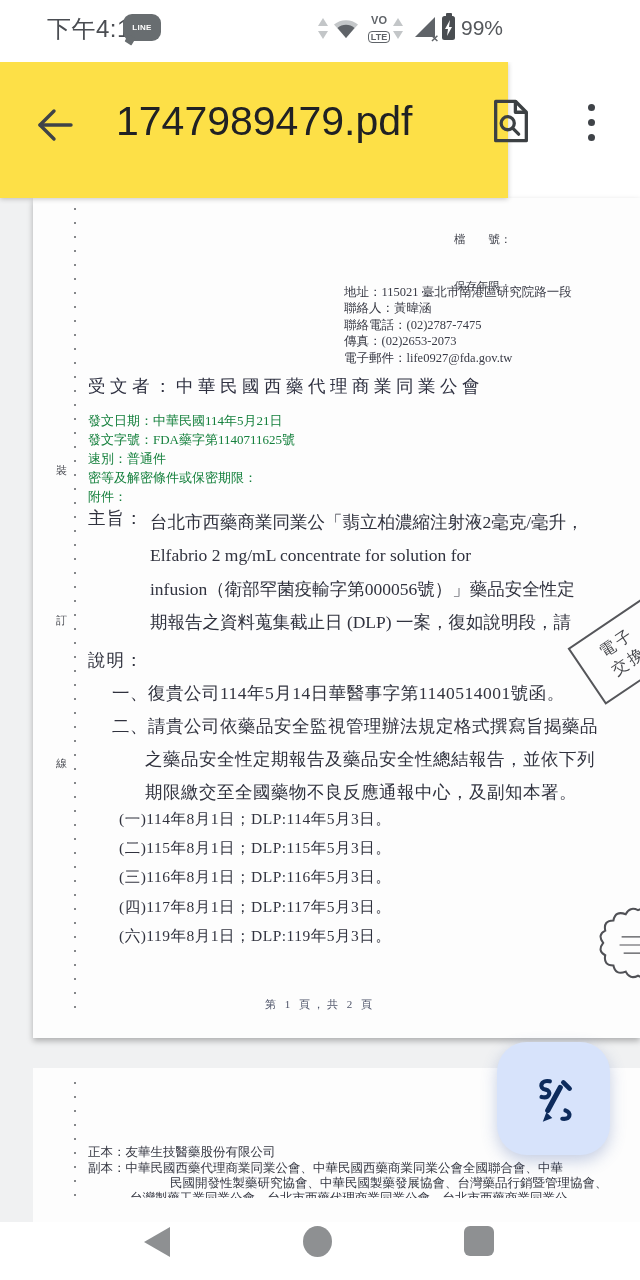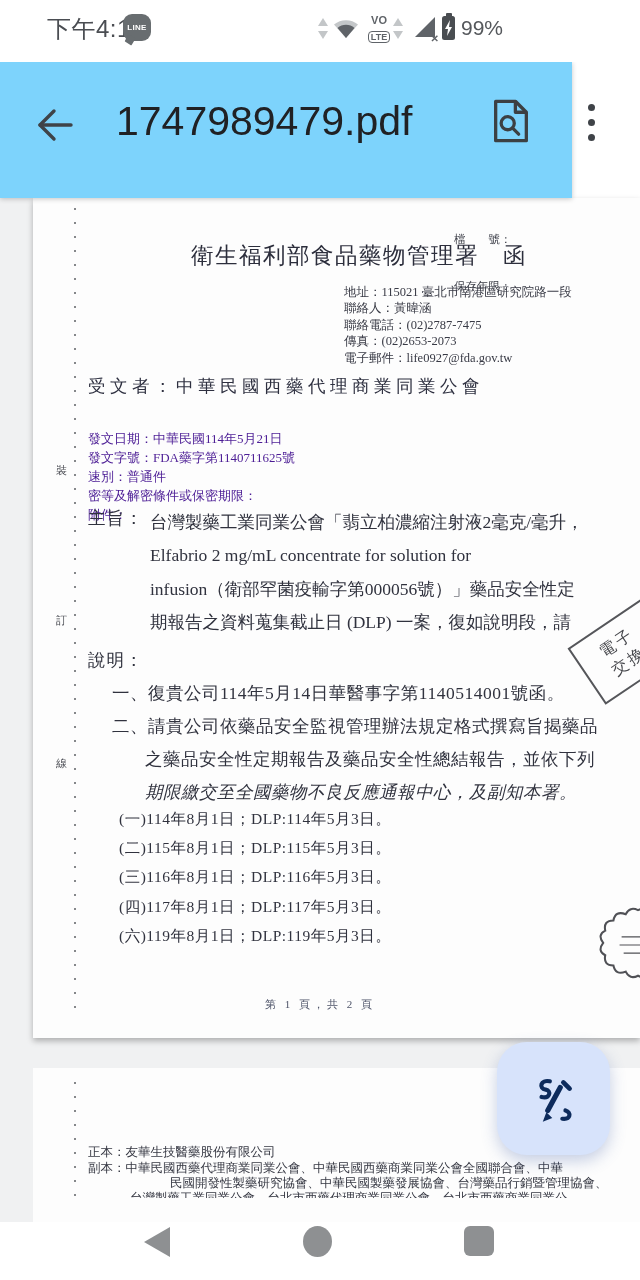--- a/index.html
+++ b/index.html
@@ -2,39 +2,39 @@
 <html><head>
 <meta charset="utf-8">
 <style>
   html,body{margin:0;padding:0;}
   body{font-family:"Liberation Sans",sans-serif;}
   .screen{position:relative;width:640px;height:1280px;background:#ffffff;overflow:hidden;}
 
   
   .statusbar{position:absolute;left:0;top:0;width:640px;height:62px;background:#ffffff;z-index:20;}
   .time{position:absolute;left:27px;top:13px;font-size:24px;font-weight:400;color:#4a4d52;letter-spacing:0.5px;margin-left:20px;}
-  .line-badge{position:absolute;left:123px;top:14px;width:28px;height:27px;background:#686d70;border-radius:9px;color:#fff;
+  .line-badge{position:absolute;left:123px;top:14px;width:38px;height:27px;background:#686d70;border-radius:9px;color:#fff;
     font-size:8px;font-weight:bold;display:flex;align-items:center;justify-content:center;letter-spacing:0.3px;}
   .line-badge::after{content:"";position:absolute;left:3px;bottom:-3px;width:8px;height:8px;background:#686d70;
     transform:rotate(32deg);border-radius:1px;}
   .updown{position:absolute;width:10px;height:26px;top:18px;}
   .updown .up{width:0;height:0;border-left:5px solid transparent;border-right:5px solid transparent;border-bottom:8px solid #c3c6c8;margin-bottom:5px;}
   .updown .dn{width:0;height:0;border-left:5px solid transparent;border-right:5px solid transparent;border-top:8px solid #c3c6c8;}
   .wifi{position:absolute;left:333px;top:18px;}
   .volte{position:absolute;left:364px;top:15px;width:30px;text-align:center;color:#5f6368;}
   .volte .vo{font-size:11px;font-weight:bold;line-height:11px;}
   .volte .lte{font-size:9px;font-weight:bold;border:1.5px solid #5f6368;border-radius:4px;padding:0 2px;line-height:10px;display:inline-block;margin-top:1px;}
   .signal{position:absolute;left:414px;top:17px;}
   .signal .x{position:absolute;right:-2px;bottom:-2px;font-size:10px;font-weight:bold;color:#5f6368;}
   .battery{position:absolute;left:442px;top:16px;width:13px;height:24px;background:#494d51;border-radius:2.5px;}
   .battery::before{content:"";position:absolute;left:3.5px;top:-3px;width:6px;height:3px;background:#494d51;border-radius:1px 1px 0 0;}
   .pct{position:absolute;left:461px;top:16px;font-size:21px;color:#55585c;}
 
   
-  .appbar{position:absolute;left:0;top:62px;width:572px;height:136px;background:#7dd3fc;z-index:15;box-shadow:0 1px 5px rgba(0,0,0,.22);}
+  .appbar{position:absolute;left:0;top:62px;width:508px;height:136px;background:#fde047;z-index:15;box-shadow:0 1px 5px rgba(0,0,0,.22);}
   .back-btn{position:absolute;left:34px;top:42px;width:44px;height:44px;}
   .doc-title{position:absolute;left:116px;top:36px;font-size:41px;color:#202124;letter-spacing:0px;}
   .find-btn{position:absolute;left:490px;top:36px;width:44px;height:46px;}
   .menu-btn{position:absolute;left:574px;top:36px;width:34px;height:48px;display:flex;flex-direction:column;align-items:center;justify-content:center;gap:8px;}
   .menu-btn i{width:7px;height:7px;border-radius:50%;background:#3f4348;}
 
   
   .viewer-bg{position:absolute;left:0;top:198px;width:640px;height:1024px;background:#f0f1f2;}
 
   
@@ -43,21 +43,21 @@
   .page1{left:33px;top:198px;width:607px;height:840px;box-shadow:0 3px 6px rgba(0,0,0,.28);}
   .page2{left:33px;top:1068px;width:607px;height:154px;}
   .abs{position:absolute;white-space:nowrap;}
   .dotline{position:absolute;width:2px;background-image:repeating-linear-gradient(to bottom,#85878a 0,#85878a 2.5px,transparent 2.5px,transparent 14px);}
   .bindmark{position:absolute;font-size:11px;color:#4c4e55;}
 
   .fileno{left:421px;top:3px;font-size:11.5px;line-height:15.5px;color:#3a3c46;white-space:pre;}
   .doc-head{left:158px;top:42px;font-size:22.5px;letter-spacing:1.5px;color:#2c2e3c;}
   .addr{left:311px;top:86px;font-size:12.5px;line-height:16.4px;color:#383a45;}
   .recipient{left:55px;top:176px;font-size:17.5px;letter-spacing:4.5px;color:#2e3040;}
-  .meta{left:55px;top:231px;font-size:13px;line-height:19px;color:#4c1d95;}
+  .meta{left:55px;top:213px;font-size:13px;line-height:19px;color:#15803d;}
   .sbj-label{left:55px;top:308px;font-size:17.5px;letter-spacing:1px;}
   .sbj-lines{left:117px;top:308px;font-size:17.5px;line-height:33.4px;}
   .sbj-lines div{white-space:nowrap;}
   .exp-label{left:55px;top:450px;font-size:17.5px;letter-spacing:1px;}
   .itemline{font-size:17.5px;letter-spacing:0.5px;}
   .dl-list{left:86px;top:606px;font-size:15.5px;line-height:29.2px;letter-spacing:0.5px;}
   .pg-footer{left:0;top:799px;width:574px;text-align:center;font-size:11px;letter-spacing:3px;color:#4e5469;}
 
   .stamp-exch{position:absolute;left:546px;top:420px;width:84px;height:64px;border:2px solid #55565a;
     transform:rotate(-34deg);display:flex;flex-direction:column;align-items:center;justify-content:center;
@@ -149,21 +149,20 @@
     <div class="dotline" style="left:41px;top:10px;height:806px;"></div>
     <div class="bindmark" style="left:23px;top:265px;">裝</div>
     <div class="bindmark" style="left:23px;top:415px;">訂</div>
     <div class="bindmark" style="left:23px;top:558px;">線</div>
 
     <div class="abs fileno">
       <div>檔　　號：</div>
       <div>保存年限：</div>
     </div>
 
-    <div class="abs doc-head">衛生福利部食品藥物管理署　函</div>
 
     <div class="abs addr">
       <div>地址：115021 臺北市南港區研究院路一段</div>
       <div>聯絡人：黃暐涵</div>
       <div>聯絡電話：(02)2787-7475</div>
       <div>傳真：(02)2653-2073</div>
       <div>電子郵件：life0927@fda.gov.tw</div>
     </div>
 
     <div class="abs recipient">受文者：中華民國西藥代理商業同業公會</div>
@@ -171,31 +170,31 @@
     <div class="abs meta">
       <div>發文日期：中華民國114年5月21日</div>
       <div>發文字號：FDA藥字第1140711625號</div>
       <div>速別：普通件</div>
       <div>密等及解密條件或保密期限：</div>
       <div>附件：</div>
     </div>
 
     <div class="abs sbj-label">主旨：</div>
     <div class="abs sbj-lines">
-      <div>台灣製藥工業同業公會「翡立柏濃縮注射液2毫克/毫升，</div>
+      <div>台北市西藥商業同業公「翡立柏濃縮注射液2毫克/毫升，</div>
       <div>Elfabrio 2 mg/mL concentrate for solution for</div>
       <div>infusion（衛部罕菌疫輸字第000056號）」藥品安全性定</div>
       <div>期報告之資料蒐集截止日 (DLP) 一案，復如說明段，請</div>
     </div>
 
     <div class="abs exp-label">說明：</div>
     <div class="abs itemline" style="left:79px;top:483px;">一、復貴公司114年5月14日華醫事字第1140514001號函。</div>
     <div class="abs itemline" style="left:79px;top:516px;">二、請貴公司依藥品安全監視管理辦法規定格式撰寫旨揭藥品</div>
     <div class="abs itemline" style="left:112px;top:549px;">之藥品安全性定期報告及藥品安全性總結報告，並依下列</div>
-    <div class="abs itemline" style="left:112px;top:582px;font-style:italic;">期限繳交至全國藥物不良反應通報中心，及副知本署。</div>
+    <div class="abs itemline" style="left:112px;top:582px;">期限繳交至全國藥物不良反應通報中心，及副知本署。</div>
 
     <div class="abs dl-list">
       <div>(一)114年8月1日；DLP:114年5月3日。</div>
       <div>(二)115年8月1日；DLP:115年5月3日。</div>
       <div>(三)116年8月1日；DLP:116年5月3日。</div>
       <div>(四)117年8月1日；DLP:117年5月3日。</div>
       <div>(六)119年8月1日；DLP:119年5月3日。</div>
     </div>
 
     <div class="abs pg-footer">第 1 頁，共 2 頁</div>

